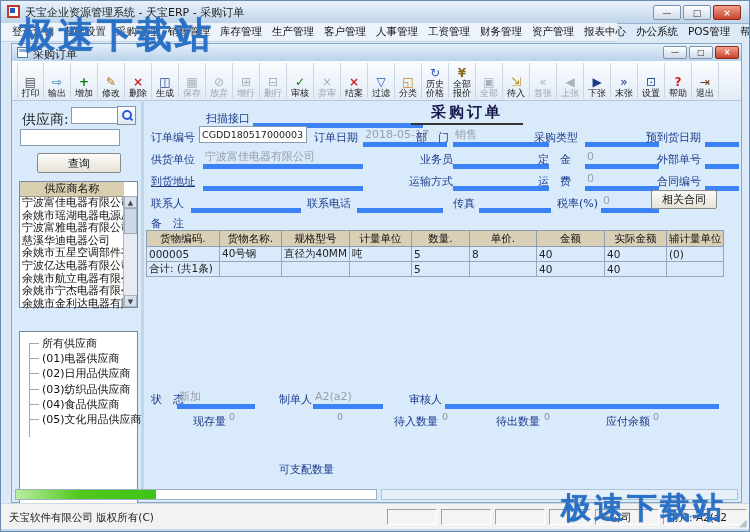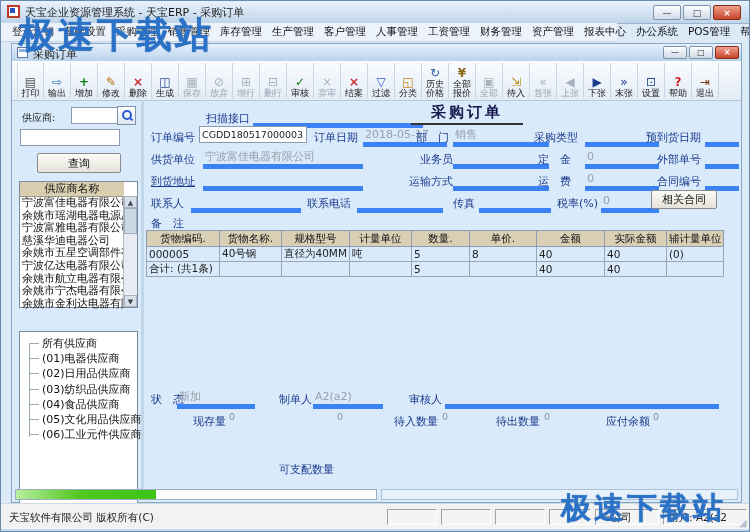--- a/index.html
+++ b/index.html
@@ -31,21 +31,21 @@
   .toolbar{left:11px;top:60px;width:729px;height:39px;background:linear-gradient(#fbfdff,#e2ebf6);border-bottom:1px solid #b6c8da;}
   .tb-row{left:16px;top:62px;display:flex;}
   .tbtn{width:27px;height:35px;display:flex;flex-direction:column;justify-content:flex-end;align-items:center;
     border-right:1px solid #c9d6e6;box-sizing:border-box;cursor:default;}
   .tbtn:first-child{border-left:1px solid #c9d6e6;}
   .ic{font-size:12px;line-height:13px;height:13px;}
   .tl{font-size:9px;line-height:9px;color:#1a1a1a;text-align:center;width:22px;word-break:break-all;}
   .dis .ic{color:#a8b2be !important;}
   .dis .tl{color:#9aa4b0;}
   
-  .lp-label{font-size:10px;color:#222;}
+  .lp-label{font-size:14px;color:#222;}
   .wi{background:#fff;border:1px solid #8a9ab0;height:15px;font-size:9.5px;color:#222;line-height:15px;padding:0 2px;box-sizing:content-box;white-space:nowrap;overflow:hidden;}
   .magbtn{width:19px;height:19px;background:linear-gradient(#fefefe,#dfe8f2);border:1px solid #7f93a8;box-sizing:border-box;position:relative;}
   .mag{position:absolute;left:4px;top:3px;width:11px;height:11px;}
   .mag::before{content:"";position:absolute;left:0;top:0;width:6px;height:6px;border:2px solid #2a5ad6;border-radius:50%;}
   .mag::after{content:"";position:absolute;left:7px;top:8px;width:4px;height:2px;background:#2a5ad6;transform:rotate(45deg);}
   .btn{background:linear-gradient(#fbfbf8,#e5e3d8);border:1px solid #8a8a8a;border-radius:2px;font-size:11px;color:#111;
     display:flex;align-items:center;justify-content:center;box-sizing:border-box;}
   .listbox{background:#fff;border:1px solid #7a8aa0;box-sizing:border-box;}
   .list-header{height:14px;background:#d9cfb0;border-bottom:1px solid #9a9a88;font-size:11px;color:#111;text-align:center;line-height:14px;}
   .list-item{font-size:11px;line-height:12.6px;color:#111;padding-left:2px;white-space:nowrap;overflow:hidden;}
@@ -262,21 +262,20 @@
   </div>
 
   <div class="abs treebox" style="left:18px;top:311px;width:119px;height:173px;">
     <div class="tree-rail"></div>
     <div class="tree-item">所有供应商</div>
     <div class="tree-item">(01)电器供应商</div>
     <div class="tree-item">(02)日用品供应商</div>
     <div class="tree-item">(03)纺织品供应商</div>
     <div class="tree-item">(04)食品供应商</div>
     <div class="tree-item">(05)文化用品供应商</div>
-    <div class="tree-item">(06)工业元件供应商</div>
   </div>
 
   <div class="abs" style="left:140px;top:99px;width:3px;height:389px;background:#c2d6ea;"></div>
 
   <span class="abs fl" style="left:205px;top:110px;">扫描接口</span>
   <div class="abs uf" style="left:252px;top:107px;width:168px;"></div>
   <div class="abs doct" style="left:410px;top:102px;width:112px;">采购订单</div>
 
   <span class="abs fl" style="left:150px;top:129px;">订单编号</span>
   <div class="abs wi" style="left:198px;top:125px;width:102px;">CGDD180517000003</div>

